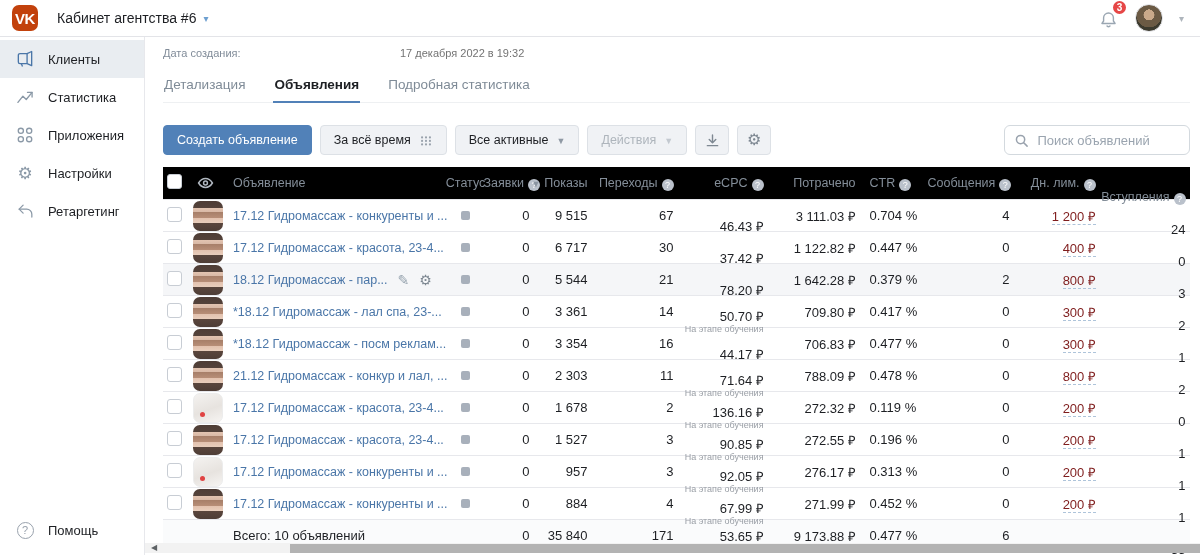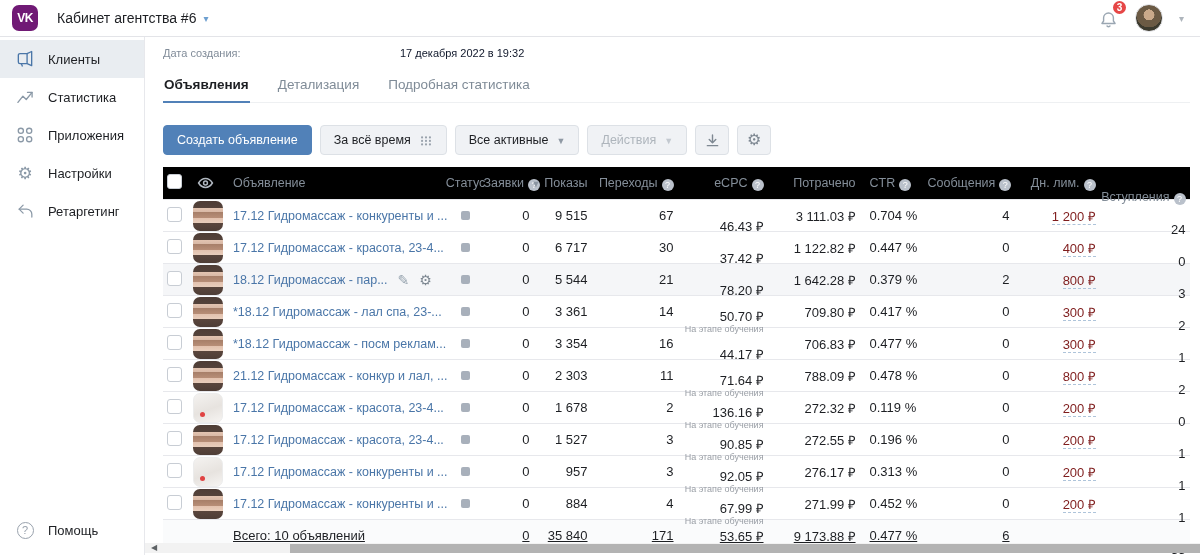--- a/index.html
+++ b/index.html
@@ -5,21 +5,21 @@
   * { box-sizing: border-box; }
   html,body { margin:0; padding:0; }
   body {
     width:1200px; height:555px; overflow:hidden;
     font-family:"Liberation Sans", sans-serif;
     background:#fff; color:#1d1f23; font-size:13px;
     -webkit-font-smoothing:antialiased;
   }
   
   .topbar { height:37px; border-bottom:1px solid #e3e4e8; display:flex; align-items:center; padding:0 16px 0 12px; background:#fff; }
-  .vk-logo { width:26px; height:26px; border-radius:7px; background:#701a75; color:#fff; font-weight:bold; font-size:12px; display:flex; align-items:center; justify-content:center; cursor:pointer; letter-spacing:-0.5px; }
+  .vk-logo { width:26px; height:26px; border-radius:7px; background:#c2410c; color:#fff; font-weight:bold; font-size:15px; display:flex; align-items:center; justify-content:center; cursor:pointer; letter-spacing:-0.5px; }
   .topbar-title { margin-left:19px; font-size:14px; color:#1d1f23; display:flex; align-items:center; gap:7px; cursor:pointer; }
   .topbar-title .chev { color:#6d9fd0; font-size:10px; line-height:1; padding-top:2px; }
   .topbar-right { margin-left:auto; display:flex; align-items:center; gap:16px; }
   .bell-wrap { position:relative; cursor:pointer; padding-top:3px; }
   .bell-badge { position:absolute; top:-7px; right:-9px; background:#e64646; color:#fff; border-radius:9px; min-width:17px; height:17px; font-size:10px; line-height:13px; text-align:center; border:2px solid #fff; padding:0 2px; font-weight:bold; }
   .avatar { width:28px; height:28px; border-radius:50%; cursor:pointer;
     background: radial-gradient(circle at 50% 38%, #c9a98a 0 26%, #6b5a44 27% 60%, #3c3a2e 61% 100%);
     border:1px solid #e3e4e8; }
   .tb-chev { color:#aeb5bc; font-size:10px; cursor:pointer; }
   
@@ -28,41 +28,41 @@
   .side-item { height:38px; display:flex; align-items:center; padding:1px 15px; gap:13px; font-size:13px; color:#1d1f23; cursor:pointer; }
   .side-item.active { background:#e9edf1; }
   .side-item .ic { width:20px; height:20px; display:flex; align-items:center; justify-content:center; flex:none; }
   .side-item .glyph { font-size:17px; color:#8b99a7; line-height:1; }
   .sidebar-help { position:absolute; left:0; right:0; bottom:6px; }
   .help-q { width:17px; height:17px; border:1.5px solid #99a2ad; border-radius:50%; color:#99a2ad; font-size:11px; line-height:14px; text-align:center; display:inline-block; }
   
   .content { flex:1; position:relative; padding:0 19px 0 18px; background:#fff; }
   .meta-row { margin-top:6px; height:20px; display:flex; align-items:center; font-size:11px; }
   .meta-label { color:#818c99; width:237px; }
-  .meta-value { color:#0f172a; }
+  .meta-value { color:#737373; }
   .tabs { margin-top:6px; display:flex; gap:27px; border-bottom:1px solid #eef0f2; }
   .tab { padding:8px 1px 9px; font-size:13.5px; color:#7f8b97; cursor:pointer; }
   .tab.active { color:#1d1f23; border-bottom:2px solid #5181b8; margin-bottom:-1px; font-weight:bold; font-weight:600; }
   .toolbar { margin-top:22px; display:flex; align-items:center; gap:8px; }
   .btn { height:30px; border-radius:4px; display:flex; align-items:center; gap:8px; padding:0 13px; font-size:12.5px; cursor:pointer; border:1px solid #dde1e6; background:#f0f2f5; color:#1d1f23; white-space:nowrap; }
   .btn-primary { background:#5181b8; border-color:#5181b8; color:#fff; }
   .btn.disabled { color:#aeb5bc; cursor:default; }
   .btn .caret { font-size:9px; color:#8f99a4; padding-top:1px; }
   .btn.disabled .caret { color:#c3c9d0; }
   .icon-btn { padding:0; width:34px; justify-content:center; }
   .gear-glyph { font-size:16px; color:#7e8892; line-height:1; }
   .search-box { margin-left:auto; width:186px; height:30px; border:1px solid #d3d9de; border-radius:6px; background:#fff; display:flex; align-items:center; padding:0 9px; gap:7px; }
   .search-box input { border:none; outline:none; flex:1; font-size:13px; font-family:inherit; color:#1d1f23; min-width:0; background:transparent; }
   .search-box input::placeholder { color:#9aa4af; }
   
   .table { margin-top:12px; }
   .thead { display:flex; align-items:center; height:32px; background:#000000; color:#848e99; font-size:12.5px; padding:0 4px; }
   .trow { display:flex; align-items:center; height:32px; border-top:1px solid #e7e8ec; padding:0 4px; background:#fff; }
   .trow.hovered { background:#f5f6f8; }
-  .trow-total { display:flex; align-items:center; height:32px; border-top:1px solid #e7e8ec; background:#fafbfc; padding:0 4px;text-decoration:underline; }
+  .trow-total { display:flex; align-items:center; height:32px; border-top:1px solid #e7e8ec; background:#fafbfc; padding:0 4px; }
   .w-check { width:26px; flex:none; }
   .w-media { width:40px; flex:none; display:flex; align-items:center; }
   .w-title { flex:1; min-width:0; display:flex; align-items:center; gap:10px; }
   .w-status { width:36px; flex:none; display:flex; justify-content:center; }
   .num { text-align:right; flex:none; white-space:nowrap; }
   .w-zayavki { width:46px; } .w-pokazy { width:58px; } .w-perehody { width:86px; }
   .w-ecpc { width:90px; } .w-potr { width:92px; }
   .w-ctr { width:72px; flex:none; text-align:left; padding-left:14px; white-space:nowrap; }
   .w-soob { width:82px; } .w-dnlim { width:86px; } .w-vstup { width:90px;margin-top:28px; }
   .cb { width:15px; height:15px; border:1px solid #c8cdd4; border-radius:3px; background:#fff; display:inline-block; cursor:pointer; }
@@ -168,22 +168,22 @@
     </div>
   </div>
 
   <div class="content">
     <div class="meta-row">
       <span class="meta-label">Дата создания:</span>
       <span class="meta-value">17 декабря 2022 в 19:32</span>
     </div>
 
     <div class="tabs">
+      <div class="tab">Детализация</div>
       <div class="tab active">Объявления</div>
-      <div class="tab">Детализация</div>
       <div class="tab">Подробная статистика</div>
     </div>
 
     <div class="toolbar">
       <div class="btn btn-primary">Создать объявление</div>
       <div class="btn">
         <span>За всё время</span>
         <svg width="14" height="14" viewBox="0 0 16 16" fill="#98a1ab">
           <circle cx="3.5" cy="5" r="1.2"></circle>
             <circle cx="8" cy="5" r="1.2"></circle>
@@ -206,20 +206,27 @@
       </div>
       <div class="btn icon-btn">
         <svg width="15" height="15" viewBox="0 0 16 16" fill="none" stroke="#7e8892" stroke-width="1.5" stroke-linecap="round" stroke-linejoin="round">
           <path d="M8 2v8"></path>
             <path d="M4.5 7 8 10.5 11.5 7"></path>
             <path d="M2.5 13.5h11"></path>
         </svg>
       </div>
       <div class="btn icon-btn">
         <span class="gear-glyph">⚙</span>
+      </div>
+      <div class="search-box">
+        <svg width="15" height="15" viewBox="0 0 16 16" fill="none" stroke="#99a2ad" stroke-width="1.6" stroke-linecap="round">
+          <circle cx="7" cy="7" r="4.4"></circle>
+            <path d="M10.4 10.4 14 14"></path>
+        </svg>
+        <input type="text" placeholder="Поиск объявлений" style="">
       </div>
     </div>
 
     <div class="table">
       <div class="thead">
         <div class="w-check"><span class="cb"></span></div>
         <div class="w-media">
           <svg width="17" height="14" viewBox="0 0 16 12" fill="none" stroke="#b0b7c0" stroke-width="1.4" style="margin-left:4px">
             <path d="M1.5 6S4 1.8 8 1.8 14.5 6 14.5 6 12 10.2 8 10.2 1.5 6 1.5 6z"></path>
               <circle cx="8" cy="6" r="1.8"></circle>

